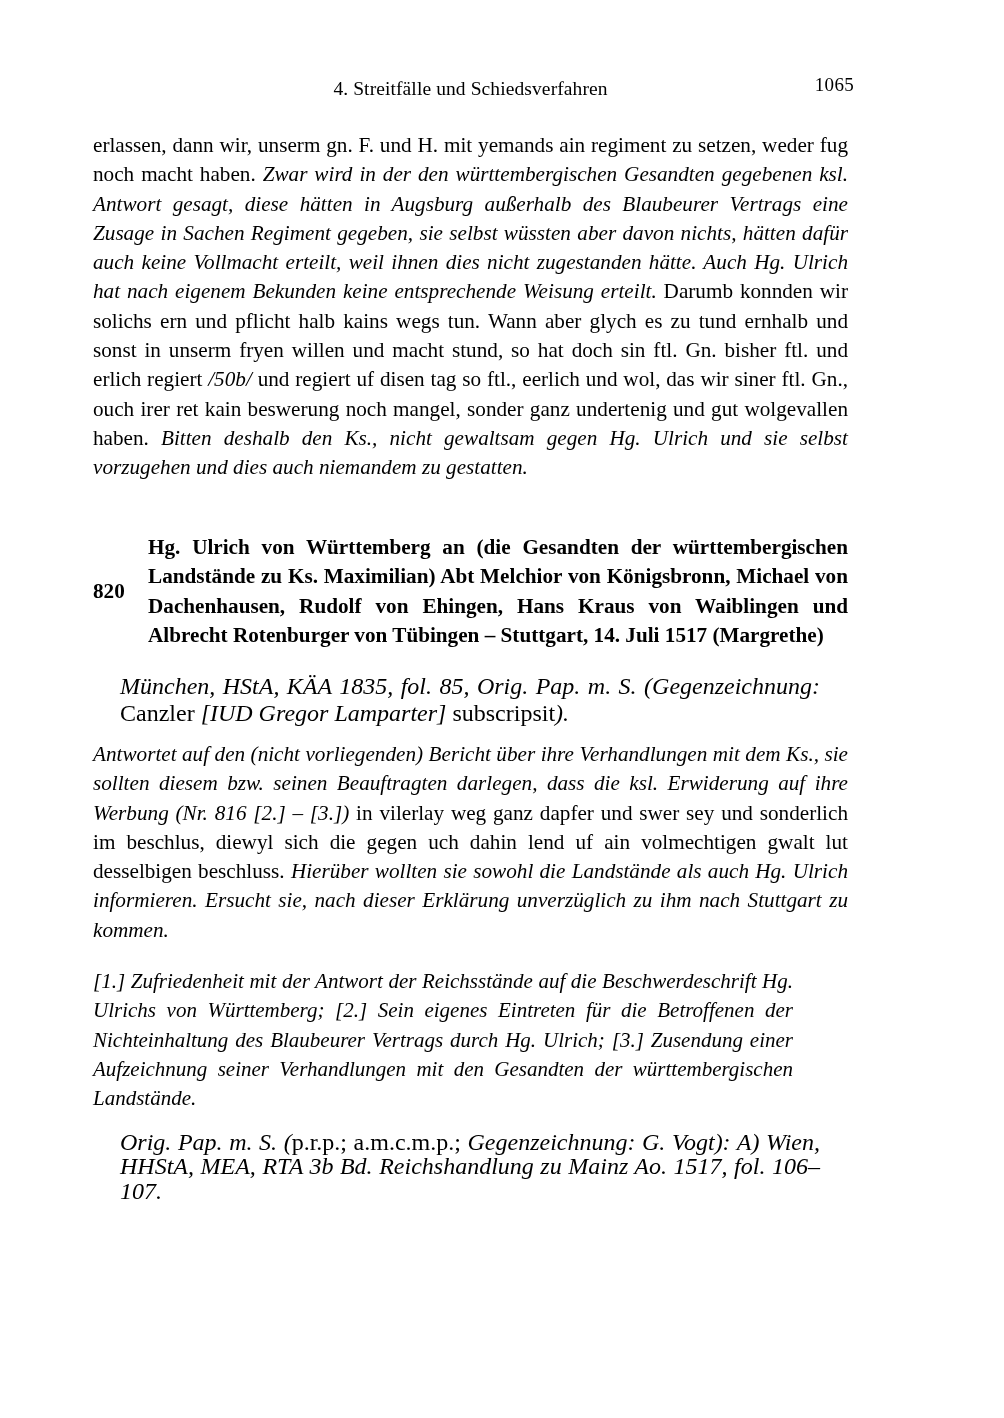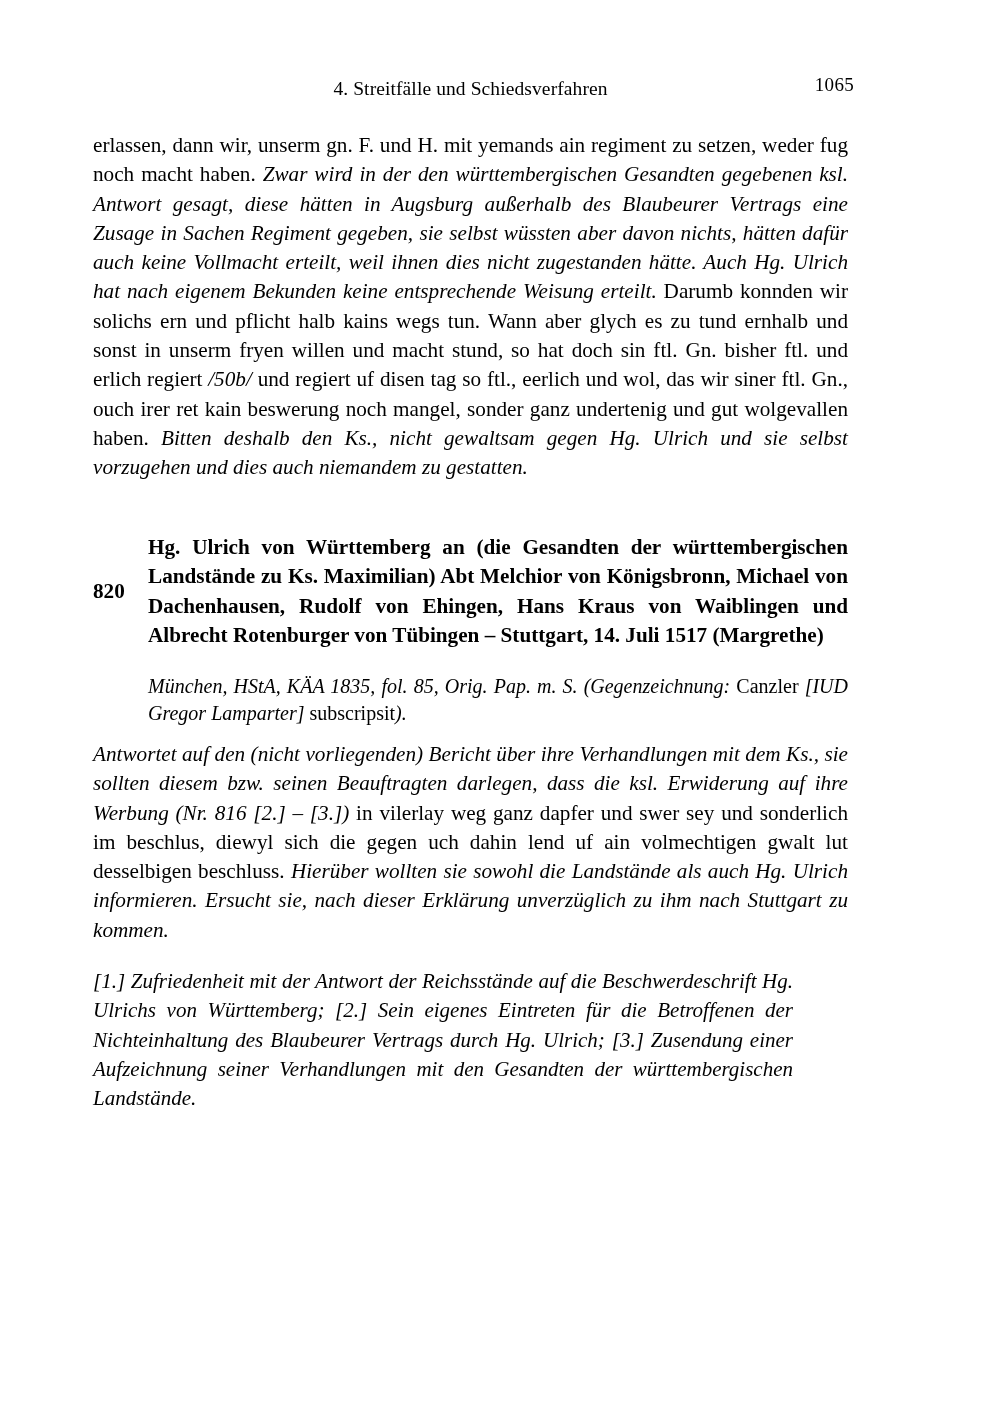--- a/index.html
+++ b/index.html
@@ -83,23 +83,23 @@
   }
   .entry-title {
     flex: 1 1 auto;
     text-align: justify;
     text-justify: inter-word;
   }
 
   
   .source-note {
     width: 700px;
-    margin-left: 55px;
+    margin-left: 27px;
     margin-top: 22px;
-    font-size: 20px;
+    font-size: 24px;
     line-height: 27.5px;
     text-align: justify;
     text-justify: inter-word;
     font-style: italic;
   }
   .source-note.tight {
     line-height: 24.5px;
     margin-top: 16px;
   }
 
@@ -146,14 +146,17 @@
     <span class="it">München, HStA, KÄA 1835, fol. 85, Orig. Pap. m. S. (Gegenzeichnung: </span><span class="rm">Canzler </span><span class="it">[IUD Gregor Lamparter]</span><span class="rm"> subscripsit</span><span class="it">).</span>
   </div>
 
   <div class="entry-body">
     <span class="it">Antwortet auf den (nicht vorliegenden) Bericht über ihre Verhandlungen mit dem Ks., sie sollten diesem bzw. seinen Beauftragten darlegen, dass die ksl. Erwiderung auf ihre Werbung (Nr. 816 [2.] – [3.])</span><span class="rm"> in vilerlay weg ganz dapfer und swer sey und sonderlich im beschlus, diewyl sich die gegen uch dahin lend uf ain volmechtigen gwalt lut desselbigen beschluss. </span><span class="it">Hierüber wollten sie sowohl die Landstände als auch Hg. Ulrich informieren. Ersucht sie, nach dieser Erklärung unverzüglich zu ihm nach Stuttgart zu kommen.</span>
   </div>
 
 
   <div class="regest">[1.] Zufriedenheit mit der Antwort der Reichsstände auf die Beschwerdeschrift Hg. Ulrichs von Württemberg; [2.] Sein eigenes Eintreten für die Betroffenen der Nichteinhaltung des Blaubeurer Vertrags durch Hg. Ulrich; [3.] Zusendung einer Aufzeichnung seiner Verhandlungen mit den Gesandten der württembergischen Landstände.</div>
 
+  <div class="source-note tight">
+    <span class="it">Orig. Pap. m. S. (</span><span class="rm">p.r.p.; a.m.c.m.p.;</span><span class="it"> Gegenzeichnung: G. Vogt): A) Wien, HHStA, MEA, RTA 3b Bd. Reichshandlung zu Mainz Ao. 1517, fol. 106–107.</span>
+  </div>
 
 </div>
 
 </body></html>

